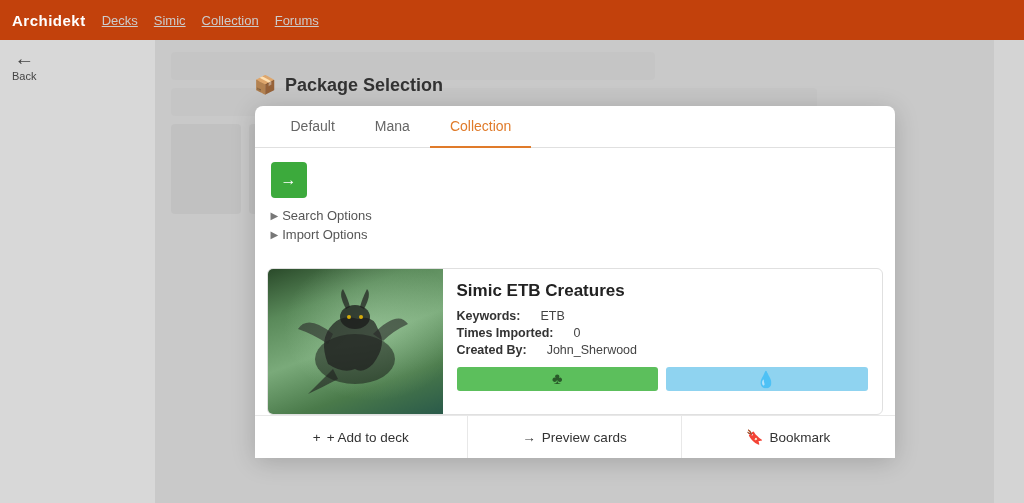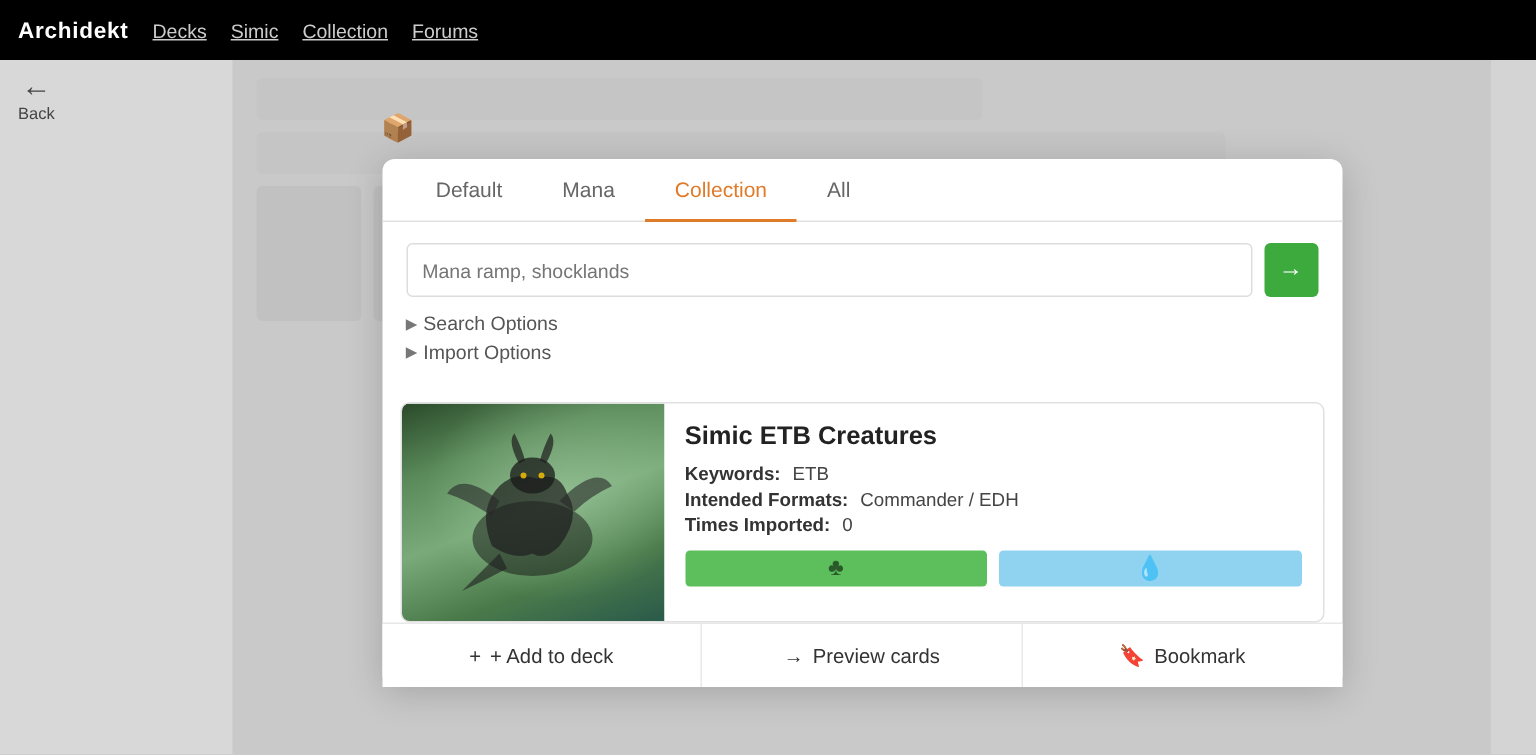--- a/index.html
+++ b/index.html
@@ -18,21 +18,21 @@
       inset: 0;
       background: rgba(200, 200, 200, 0.85);
       z-index: 0;
     }
 
     
     .top-nav {
       position: absolute;
       top: 0; left: 0; right: 0;
       height: 40px;
-      background: #000000;
+      background: #c2410c;
       display: flex;
       align-items: center;
       padding: 2px 12px;
       gap: 16px;
       z-index: 10;
     }
     .nav-logo {
       color: #fff;
       font-weight: bold;
       font-size: 15px;
@@ -235,21 +235,21 @@
       font-size: 17px;
       font-weight: 600;
       color: #222;
       margin-bottom: 8px;
     }
     .info-row {
       font-size: 12.5px;
       color: #444;
       margin-bottom: 3px;
       display: flex;
-      gap: 8px;
+      gap: 20px;
     }
     .info-label {
       font-weight: 600;
       color: #333;
     }
 
     
     .color-bars {
       display: flex;
       gap: 8px;
@@ -364,33 +364,32 @@
 
 <div class="back-btn">
   <span class="arrow">←</span>
   <span class="label">Back</span>
 </div>
 
 <div class="package-modal">
 
   <div class="page-title-row" style="width:640px; margin-bottom:10px;">
     <span class="package-icon">📦</span>
+    <span class="page-title">Package Selection</span>
   </div>
 
   <div class="modal-card">
 
     <div class="tabs-row">
       <div class="tab">Default</div>
       <div class="tab">Mana</div>
       <div class="tab active">Collection</div>
-      <div class="tab">All</div>
     </div>
 
     <div class="search-row">
-      <input class="search-input" type="text" placeholder="Mana ramp, shocklands" style="">
       <button class="search-btn">
         <span>→</span>
       </button>
     </div>
 
     <div class="options-row">
       <span class="triangle">▶</span>
       <span>Search Options</span>
     </div>
     <div class="options-row">
@@ -423,26 +422,26 @@
       </div>
 
       <div class="card-info">
         <div class="card-title">Simic ETB Creatures</div>
 
         <div class="info-row">
           <span class="info-label">Keywords:</span>
           <span>ETB</span>
         </div>
         <div class="info-row">
-          <span class="info-label">Intended Formats:</span>
-          <span>Commander / EDH</span>
+          <span class="info-label">Times Imported:</span>
+          <span>0</span>
         </div>
         <div class="info-row">
-          <span class="info-label">Times Imported:</span>
-          <span>0</span>
+          <span class="info-label">Created By:</span>
+          <span>John_Sherwood</span>
         </div>
 
         <div class="color-bars">
           <div class="color-bar bar-green">
             <span>♣</span>
           </div>
           <div class="color-bar bar-blue">
             <span>💧</span>
           </div>
         </div>

